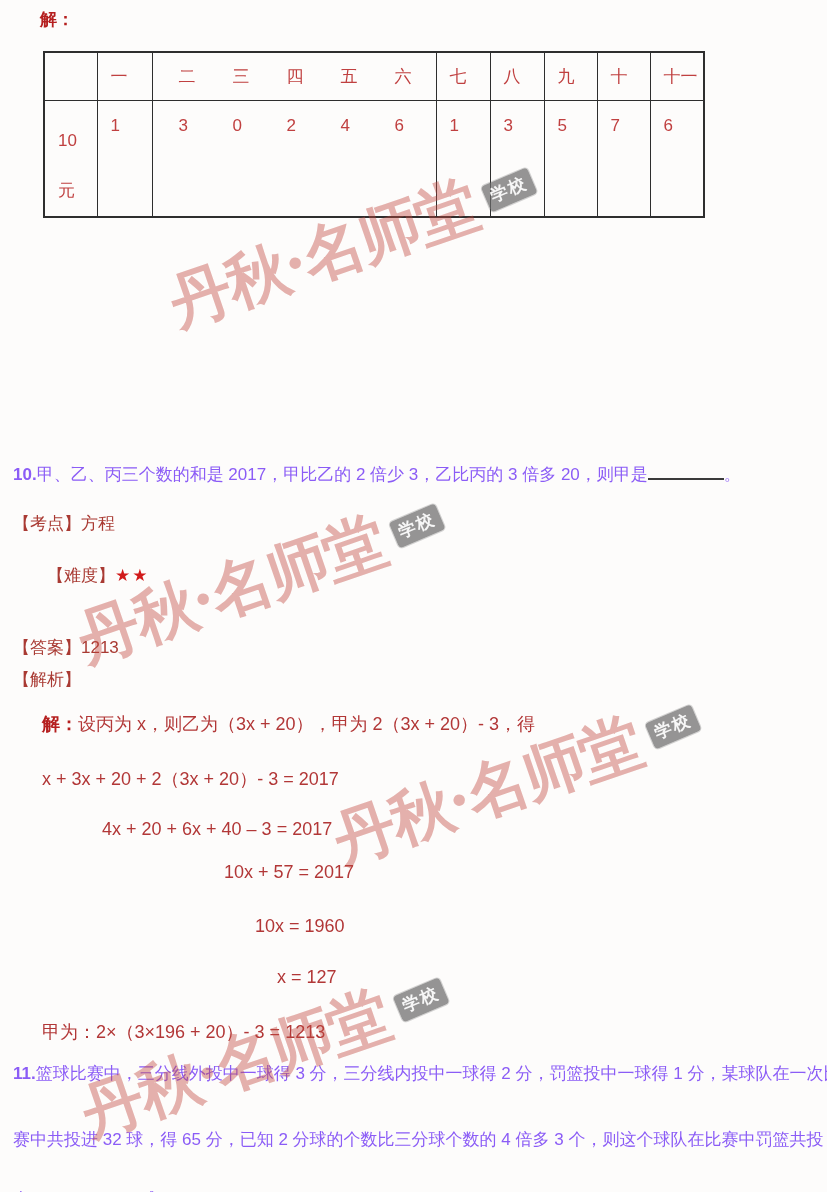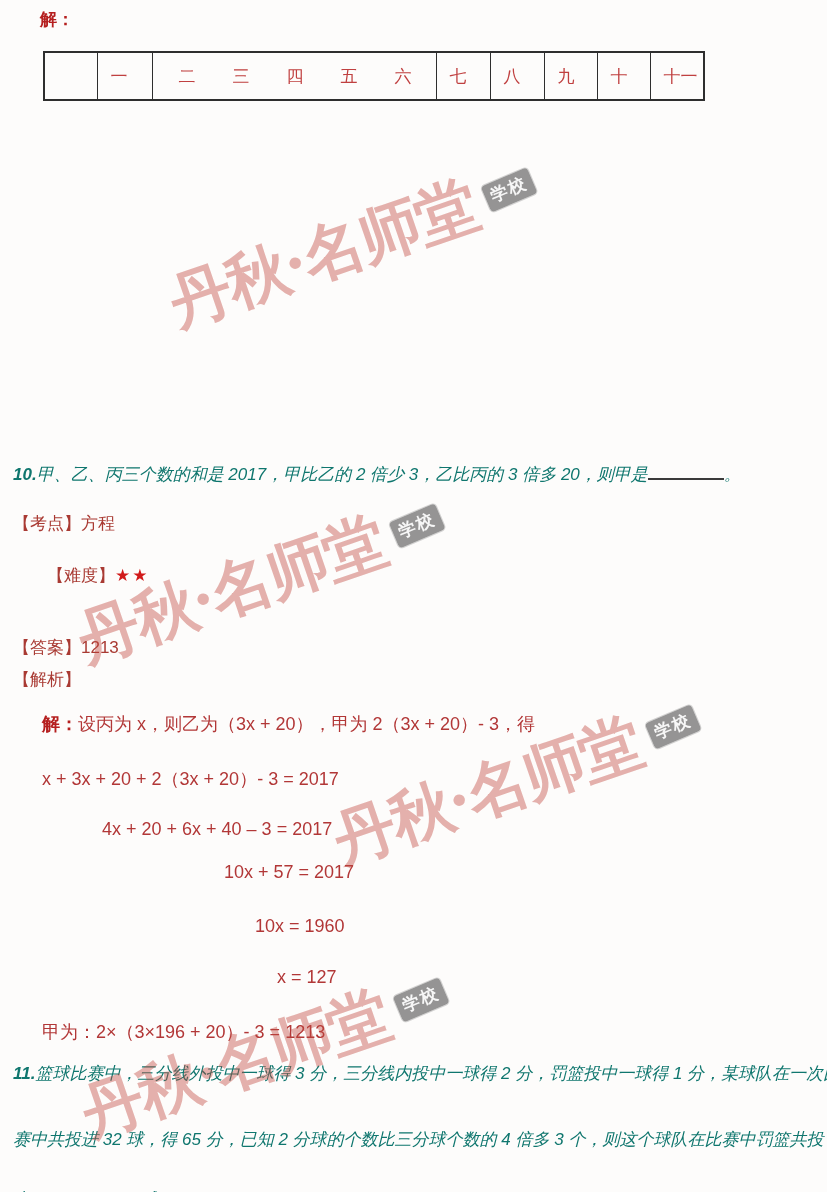--- a/index.html
+++ b/index.html
@@ -46,21 +46,21 @@
   }
   table.money tr.hdr td{padding:0 0 0 13px;vertical-align:middle;}
   table.money{border:2px solid #2e2e2e;}
   .hdr-merged,.val-merged{display:flex;padding:0;}
   .hdr-merged span,.val-merged span{width:54px;box-sizing:border-box;}
   td.merged-cell{padding-left:0;}
   td.merged-cell .hdr-merged span,td.merged-cell .val-merged span{padding-left:13px;}
   .row-label{line-height:50px;}
   
   .line{position:absolute;white-space:nowrap;}
-  .q-line{font-size:17px;color:#0f766e;font-style:italic;}
+  .q-line{font-size:17px;color:#8b5cf6;}
   .q-num{font-weight:bold;}
   .sec-line{font-size:17px;color:#a93a33;}
   .stars{color:#d11a1a;letter-spacing:2px;}
   .eq-line{font-size:18px;color:#b23737;}
   .eq-bold{font-weight:bold;color:#b51f1f;}
   .blank{display:inline-block;border-bottom:2px solid #3a3a3a;height:15px;vertical-align:baseline;}
   .blank-q10{width:76px;}
   .blank-q11{width:110px;}
   #q10{left:13px;top:463px;}
   #kaodian{left:13px;top:512px;}
@@ -123,20 +123,41 @@
         <span>五</span>
         <span>六</span>
       </span>
     </td>
     <td>七</td>
     <td>八</td>
     <td>九</td>
     <td>十</td>
     <td>十一</td>
   </tr>
+  <tr style="height:99px">
+    <td class="row-label">
+      <div>10</div>
+      <div>元</div>
+    </td>
+    <td>1</td>
+    <td class="merged-cell">
+      <span class="val-merged">
+        <span>3</span>
+        <span>0</span>
+        <span>2</span>
+        <span>4</span>
+        <span>6</span>
+      </span>
+    </td>
+    <td>1</td>
+    <td>3</td>
+    <td>5</td>
+    <td>7</td>
+    <td>6</td>
+  </tr>
 </tbody>
   </table>
 
 <div class="line q-line" id="q10">
   <span class="q-num">10.</span><span>甲、乙、丙三个数的和是 2017，甲比乙的 2 倍少 3，乙比丙的 3 倍多 20，则甲是</span><span class="blank blank-q10"></span><span>。</span>
 </div>
 
 <div class="line sec-line" id="kaodian">
   <span>【考点】</span><span>方程</span>
 </div>

